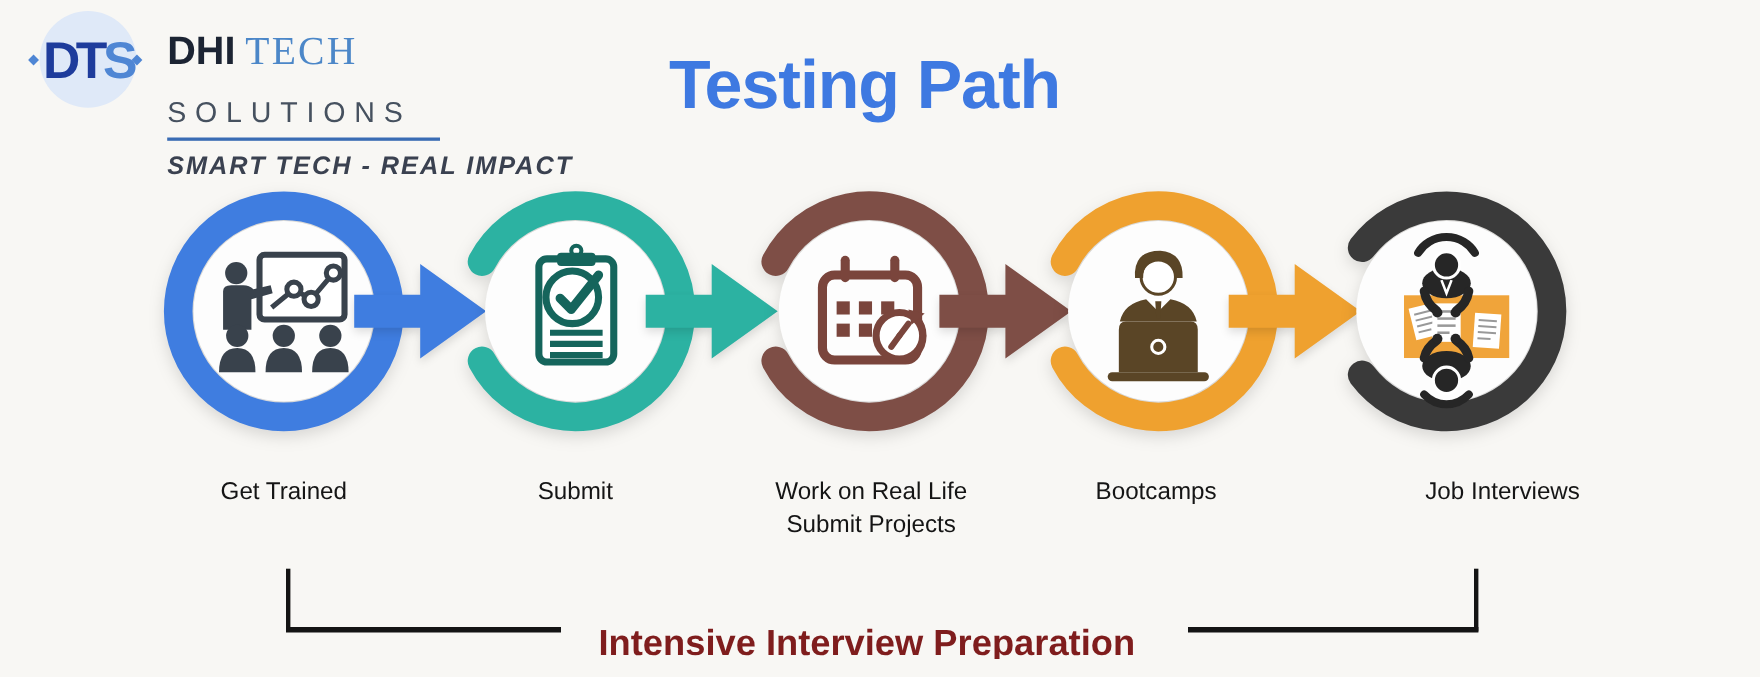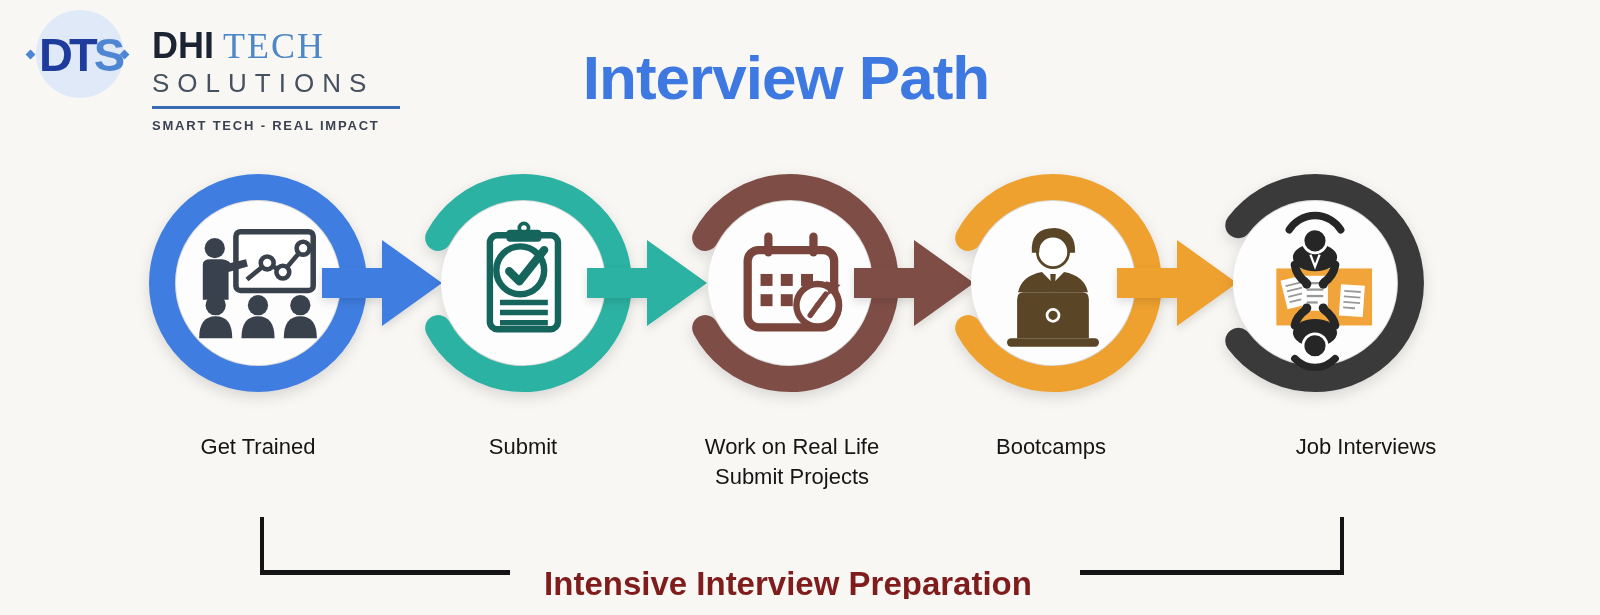--- a/index.html
+++ b/index.html
@@ -11,23 +11,23 @@
     display:flex;align-items:center;justify-content:center;}
   .logo-letters{font-weight:bold;font-size:47px;letter-spacing:-4px;line-height:1;}
   .logo-letters .l1,.logo-letters .l2{font-style:normal;}
   .logo-diamond{position:absolute;width:7px;height:7px;transform:rotate(45deg);}
   .logo-diamond.left{left:27px;top:51px;}
   .logo-diamond.right{left:121px;top:51px;}
   .brand-text{position:absolute;left:152px;top:28px;}
   .brand-line1{font-size:36px;line-height:1;white-space:nowrap;}
   .brand-primary{font-weight:800;}
   .brand-secondary{font-weight:300;letter-spacing:2px;margin-left:9px;}
-  .brand-line2{font-size:26px;letter-spacing:8px;margin-top:4px;white-space:nowrap;}
+  .brand-line2{font-size:26px;letter-spacing:8px;margin-top:23px;white-space:nowrap;}
   .brand-underline{height:3px;width:248px;margin-top:7px;}
-  .brand-tagline{font-size:13px;font-weight:600;letter-spacing:1.8px;margin-top:9px;white-space:nowrap;}
+  .brand-tagline{font-size:23px;font-weight:600;letter-spacing:1.8px;margin-top:9px;white-space:nowrap;font-style:italic;}
   .page-title{position:absolute;left:786px;top:42px;transform:translateX(-50%);
     font-size:62px;font-weight:bold;letter-spacing:-1px;white-space:nowrap;}
 
   
   .step{position:absolute;width:220px;height:220px;top:173px;}
   .step svg{overflow:visible;}
   .ring-svg{position:absolute;left:0;top:0;filter:drop-shadow(0 5px 7px rgba(0,0,0,0.13));}
   .ring{fill:none;stroke:var(--ring);stroke-width:26px;stroke-linecap:round;}
   .disc-shadow{fill:#d9d9d9;}
   .disc{fill:#fdfdfd;}
@@ -58,21 +58,21 @@
 
   <div class="brand-text">
     <div class="brand-line1">
       <span class="brand-primary" style="color: rgb(28, 36, 51);">DHI</span><span class="brand-secondary" style="color: rgb(76, 135, 200); font-family: Liberation Serif, serif;">TECH</span>
     </div>
     <div class="brand-line2" style="color: rgb(70, 81, 95);">SOLUTIONS</div>
     <div class="brand-underline" style="background: rgb(58, 108, 180);"></div>
     <div class="brand-tagline" style="color: rgb(58, 65, 80);">SMART TECH - REAL IMPACT</div>
   </div>
 
-  <div class="page-title" style="color: rgb(62, 121, 225);">Interview Path</div>
+  <div class="page-title" style="color: rgb(62, 121, 225);">Testing Path</div>
 
   <div class="step" style="left: 148px; --ring: #3f7de0; --icon: #39424c;">
     <svg class="ring-svg" width="220" height="220" viewBox="0 0 220 220">
       <circle class="disc-shadow" cx="115" cy="116" r="82"></circle>
       <circle class="ring" cx="110" cy="110" r="96"></circle>
       <circle class="disc" cx="110" cy="110" r="82"></circle>
       <g transform="translate(110 112) scale(0.92) translate(-110 -112)">
         <rect x="86" y="54" width="84" height="64" rx="5" fill="#fff" class="st" stroke-width="6"></rect>
         <polyline points="98,106 120,88 137,98 159,72" class="st" stroke-width="5" fill="none"></polyline>
         <circle cx="120" cy="88" r="7" fill="#fff" class="st" stroke-width="5"></circle>

